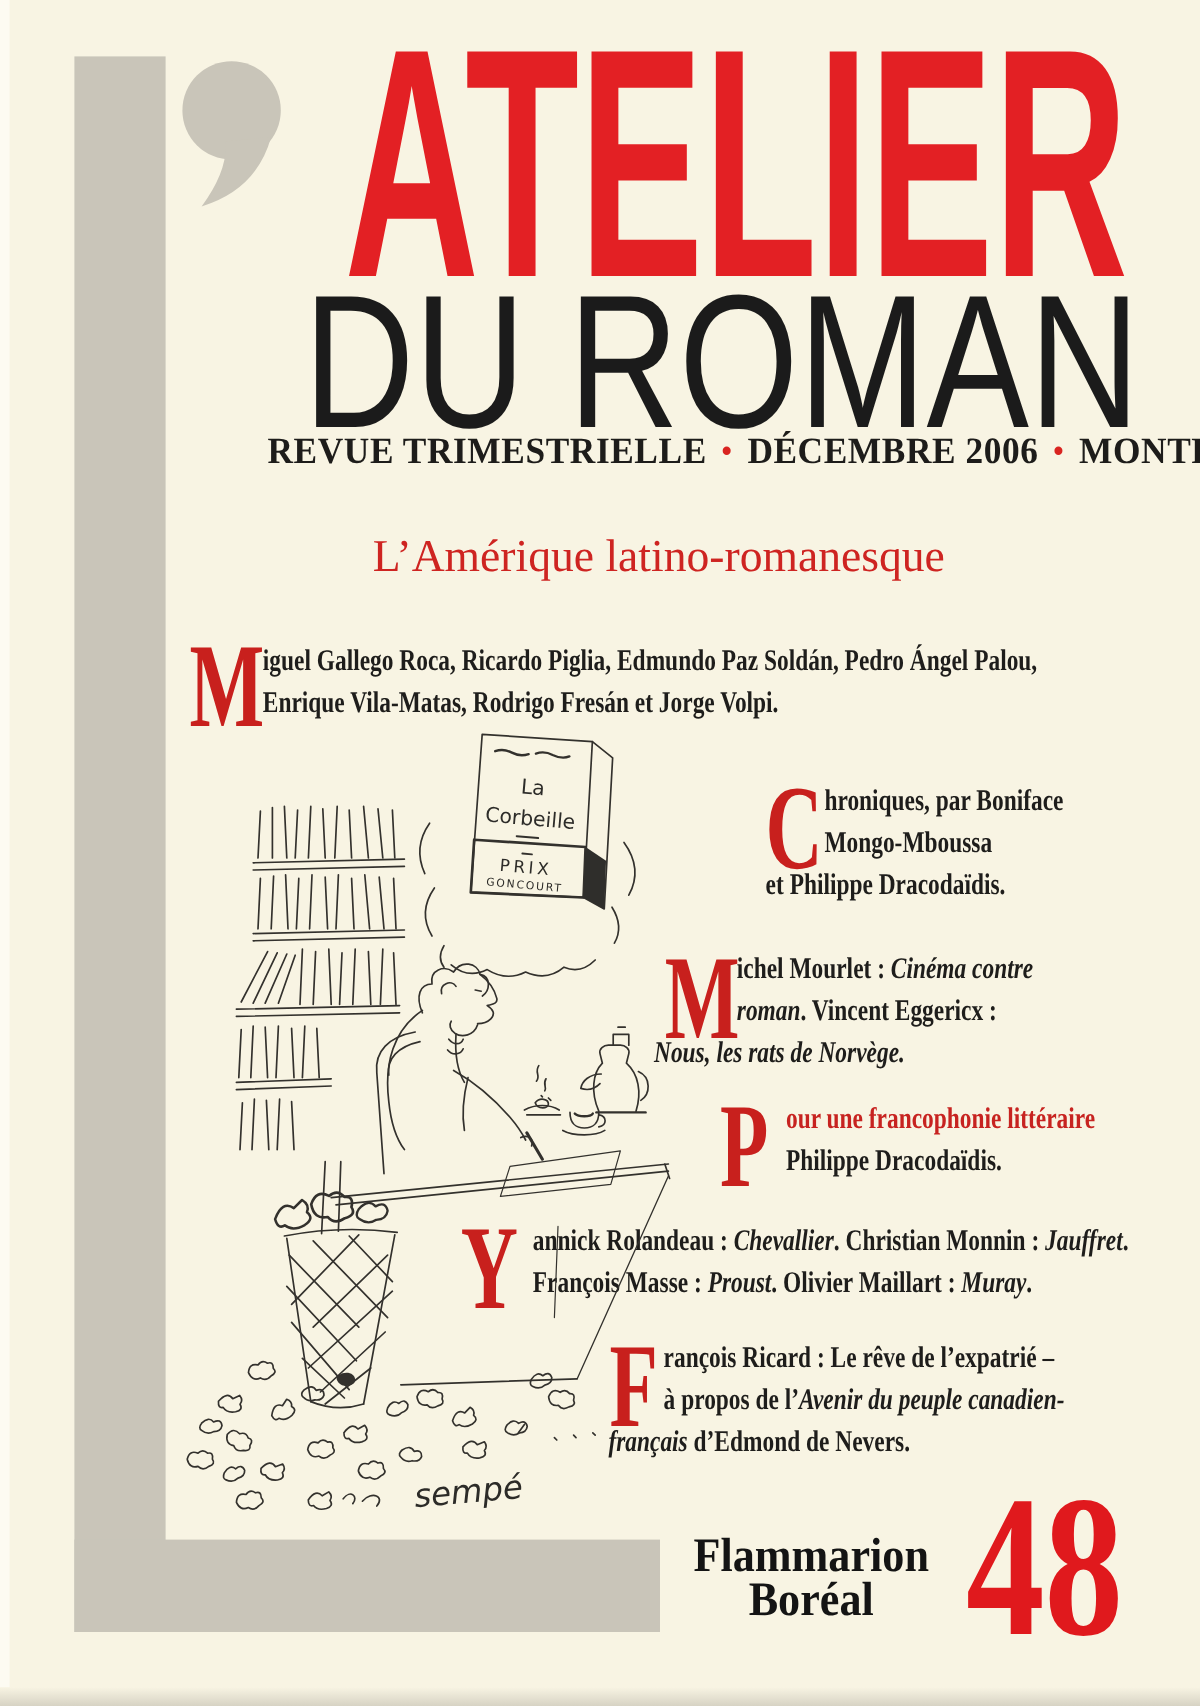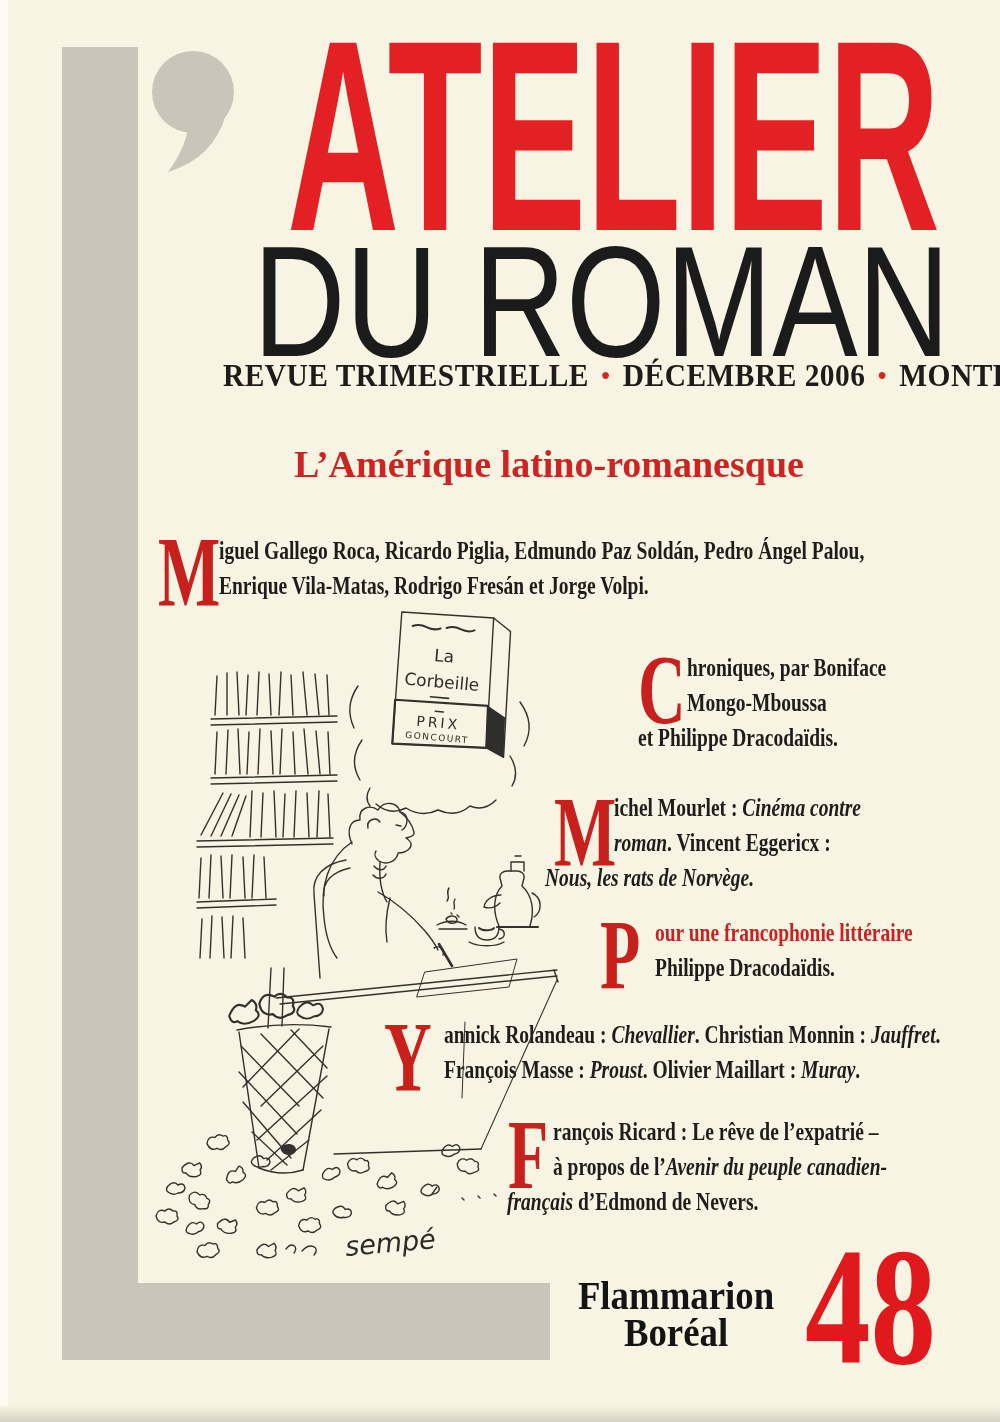--- a/index.html
+++ b/index.html
@@ -9,21 +9,21 @@
   .edge-left{left:0;top:0;width:8px;height:1422px;background:#fdfbf2;}
   .edge-bottom{left:0;top:1406px;width:1000px;height:16px;
        background:linear-gradient(#f8f4e3,#d6d2c3);}
   .l-vert{left:62px;top:47px;width:76px;height:1313px;background:#c9c5b9;}
   .l-foot{left:62px;top:1283px;width:488px;height:77px;background:#c9c5b9;}
   .masthead-svg{left:0;top:0;}
   .tagline{left:203px;top:360px;width:796px;text-align:center;
        font-weight:bold;font-size:31px;color:#1d1c1a;letter-spacing:.5px;
        transform:scaleX(.95);transform-origin:50% 0;line-height:1;white-space:nowrap;}
   .tagline .dot{color:#d92420;margin:0 13px;font-size:26px;vertical-align:2px;}
-  .subtitle{left:99px;top:445px;width:900px;text-align:center;font-weight:bold;
+  .subtitle{left:99px;top:445px;width:900px;text-align:center;font-weight:normal;
        font-size:38px;color:#ce2421;line-height:1;}
   .dropcap{position:absolute;font-weight:bold;font-size:100px;color:#c8201d;
        line-height:1;transform:scaleX(.66);transform-origin:0 0;}
   .toc-line{position:absolute;font-weight:bold;font-size:25px;color:#1e1d1b;
        white-space:nowrap;line-height:1;transform:scaleX(.78);transform-origin:0 0;}
   .seg.it{font-style:italic;}
   .seg.red{color:#c72320;}
   .pub{position:absolute;width:400px;left:476px;text-align:center;font-weight:bold;
        font-size:40px;color:#141414;line-height:1;transform:scaleX(.92);
        transform-origin:50% 0;}

